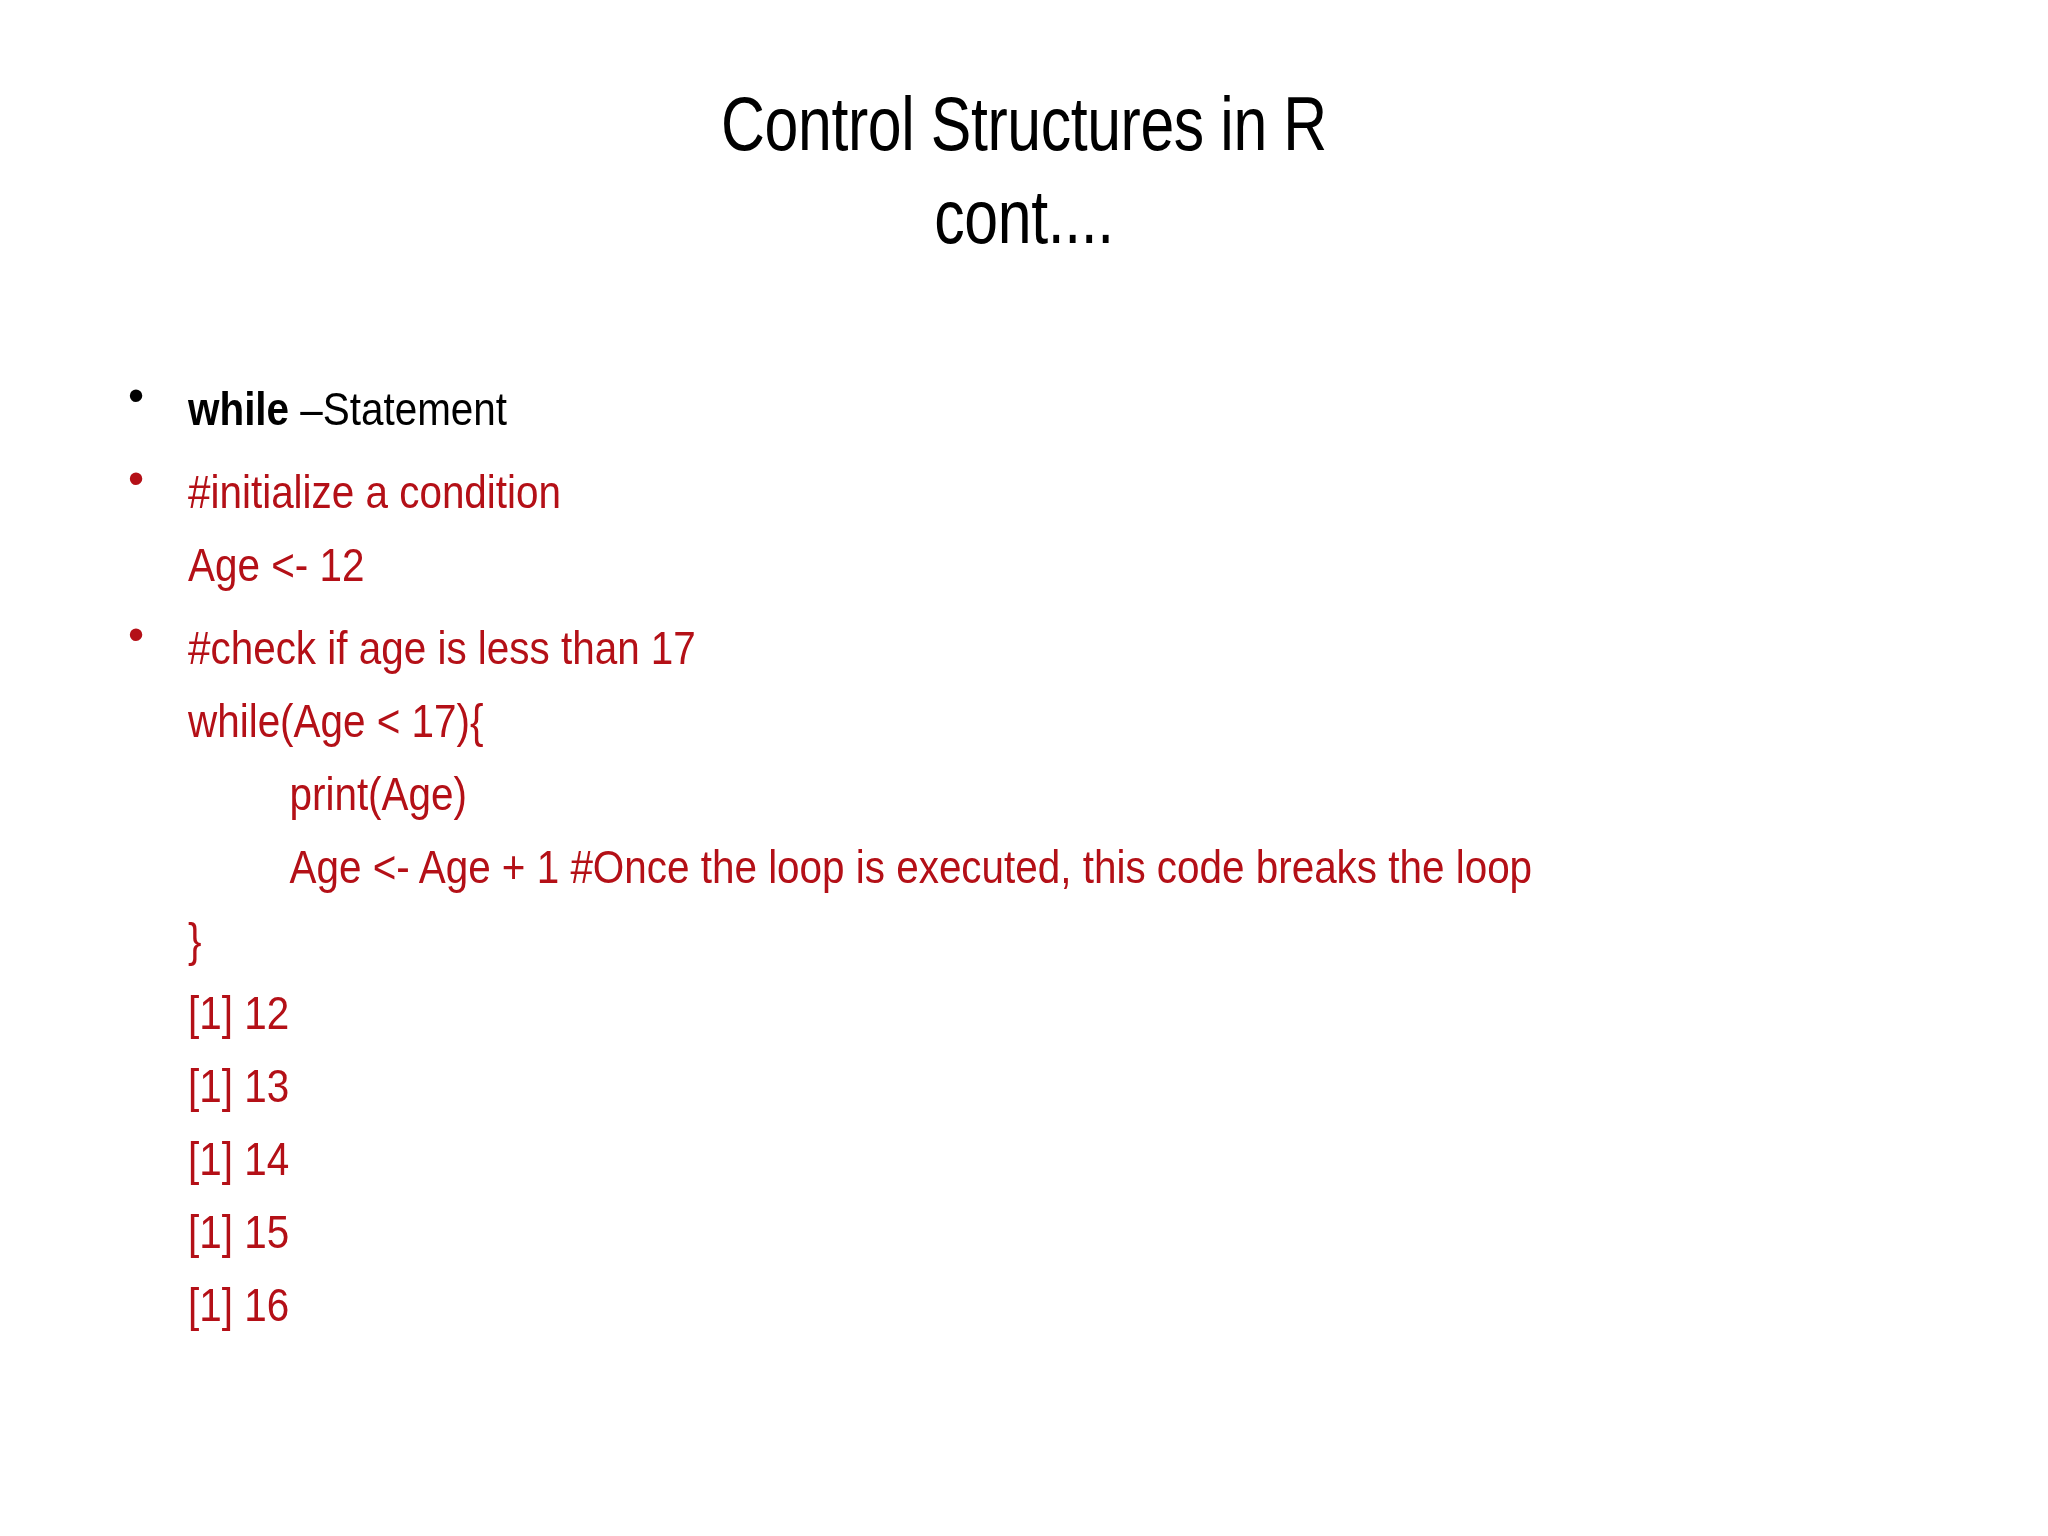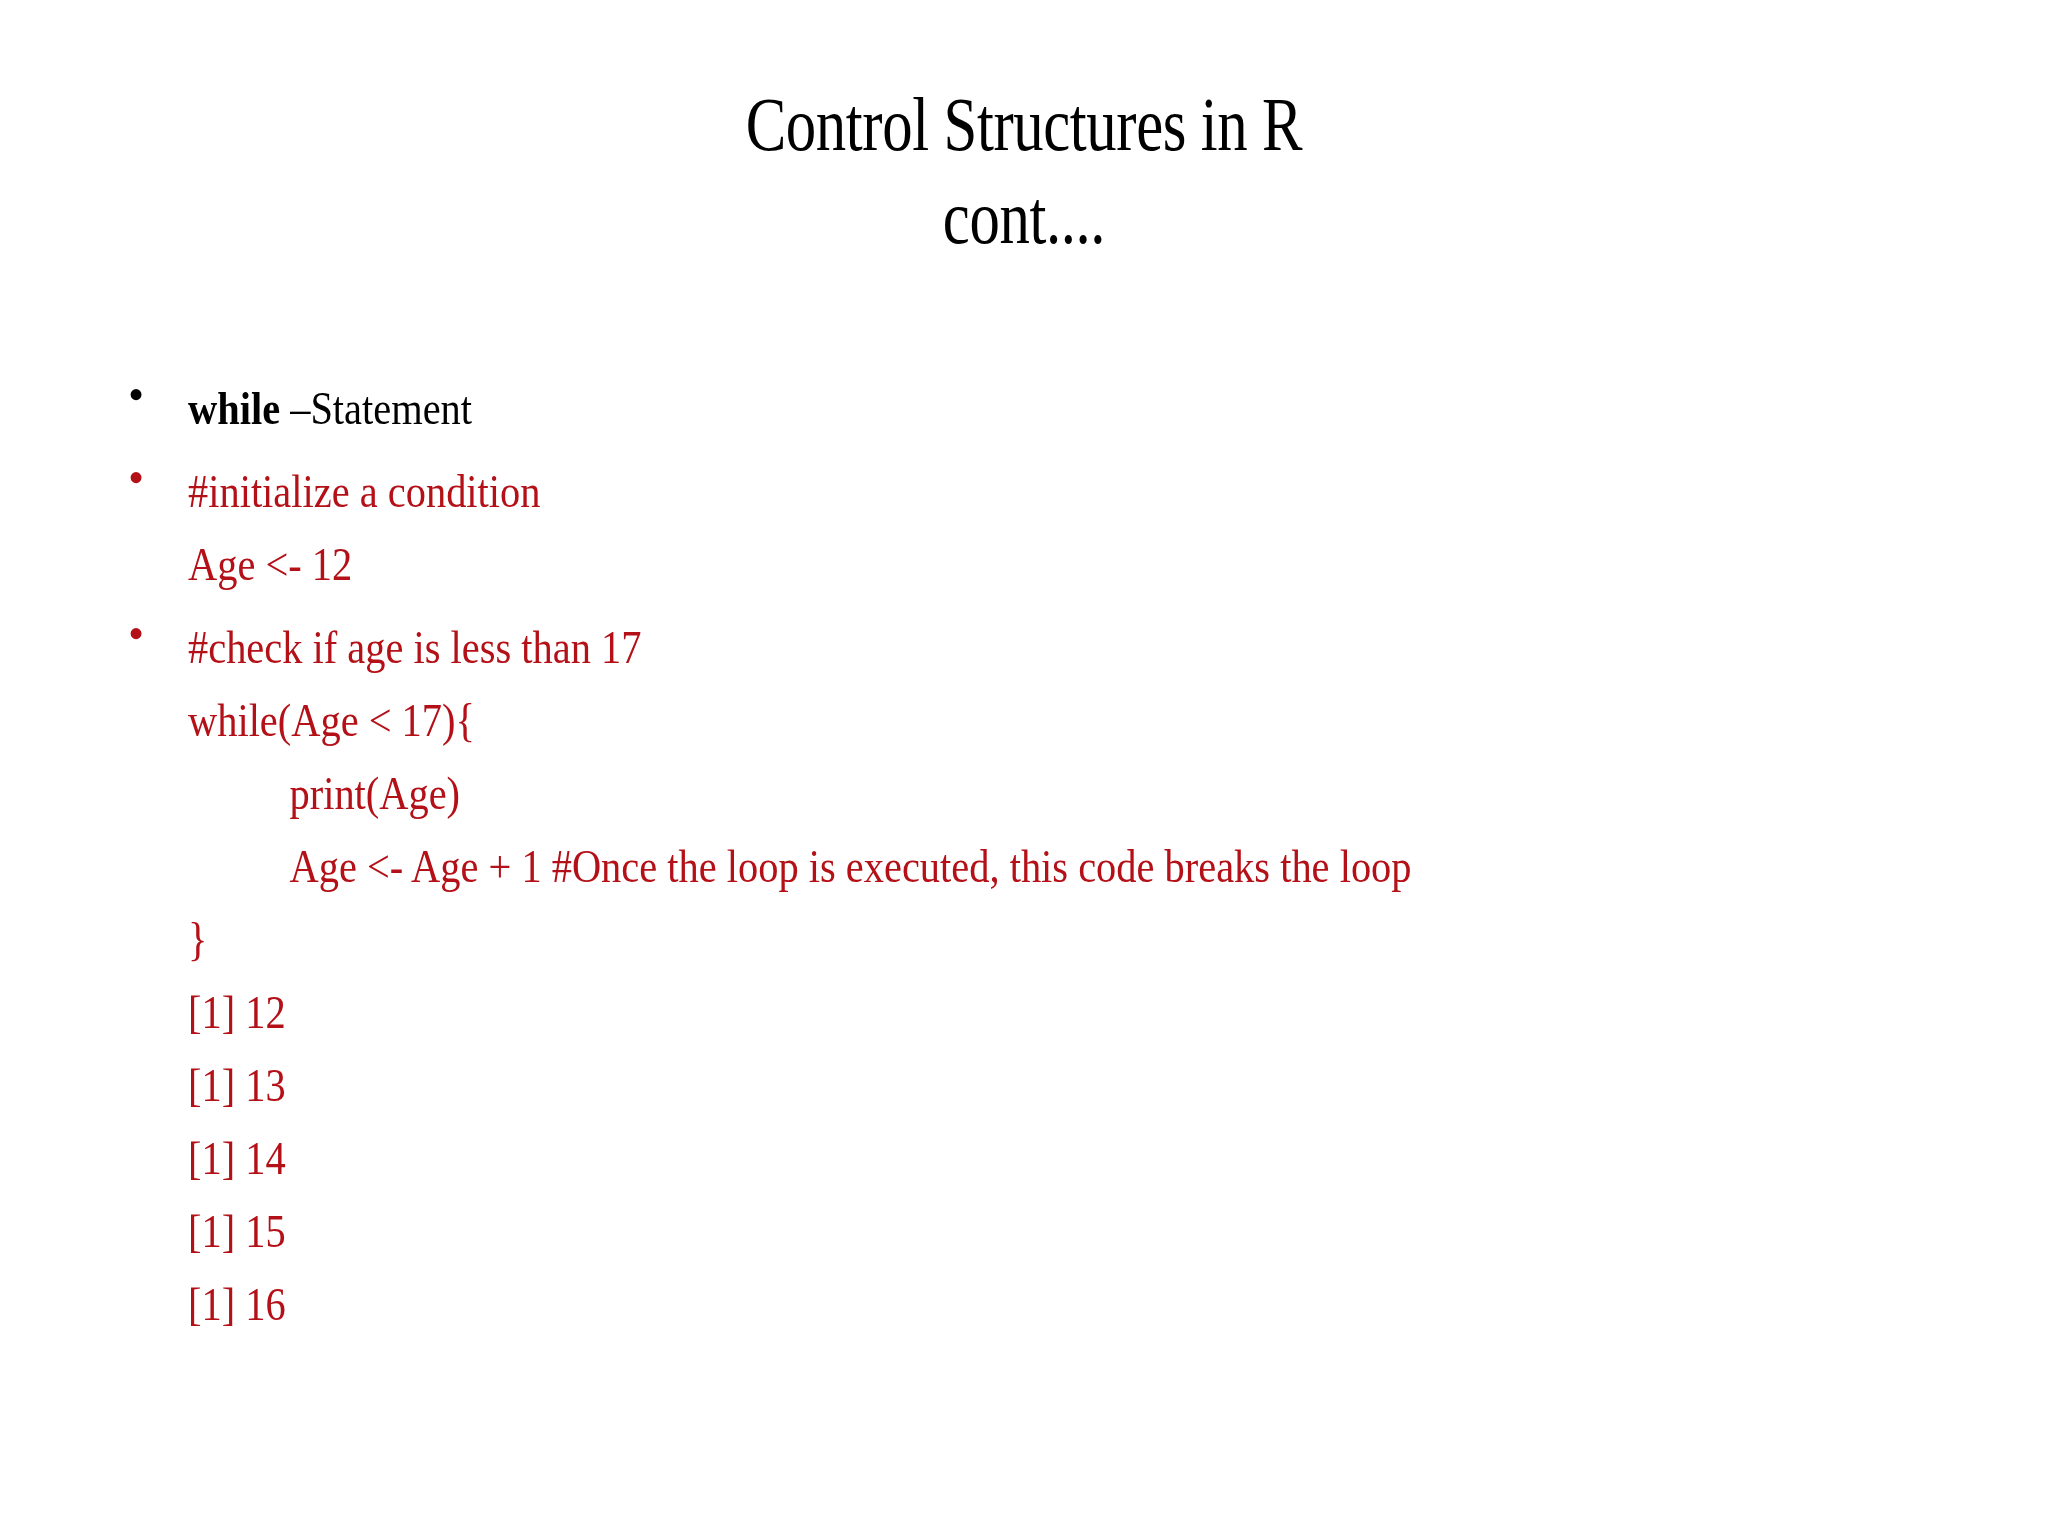--- a/index.html
+++ b/index.html
@@ -13,21 +13,20 @@
     overflow: hidden;
     font-family: "Liberation Sans", "DejaVu Sans", sans-serif;
     -webkit-font-smoothing: antialiased;
   }
 
   .slide {
     position: relative;
     width: 2048px;
     height: 1136px;
     background: #ffffff;
-    font-family: Liberation Serif, serif;
   }
 
   
   .title-block {
     position: absolute;
     left: 0;
     top: 78px;
     width: 2048px;
     text-align: center;
     color: #000000;

